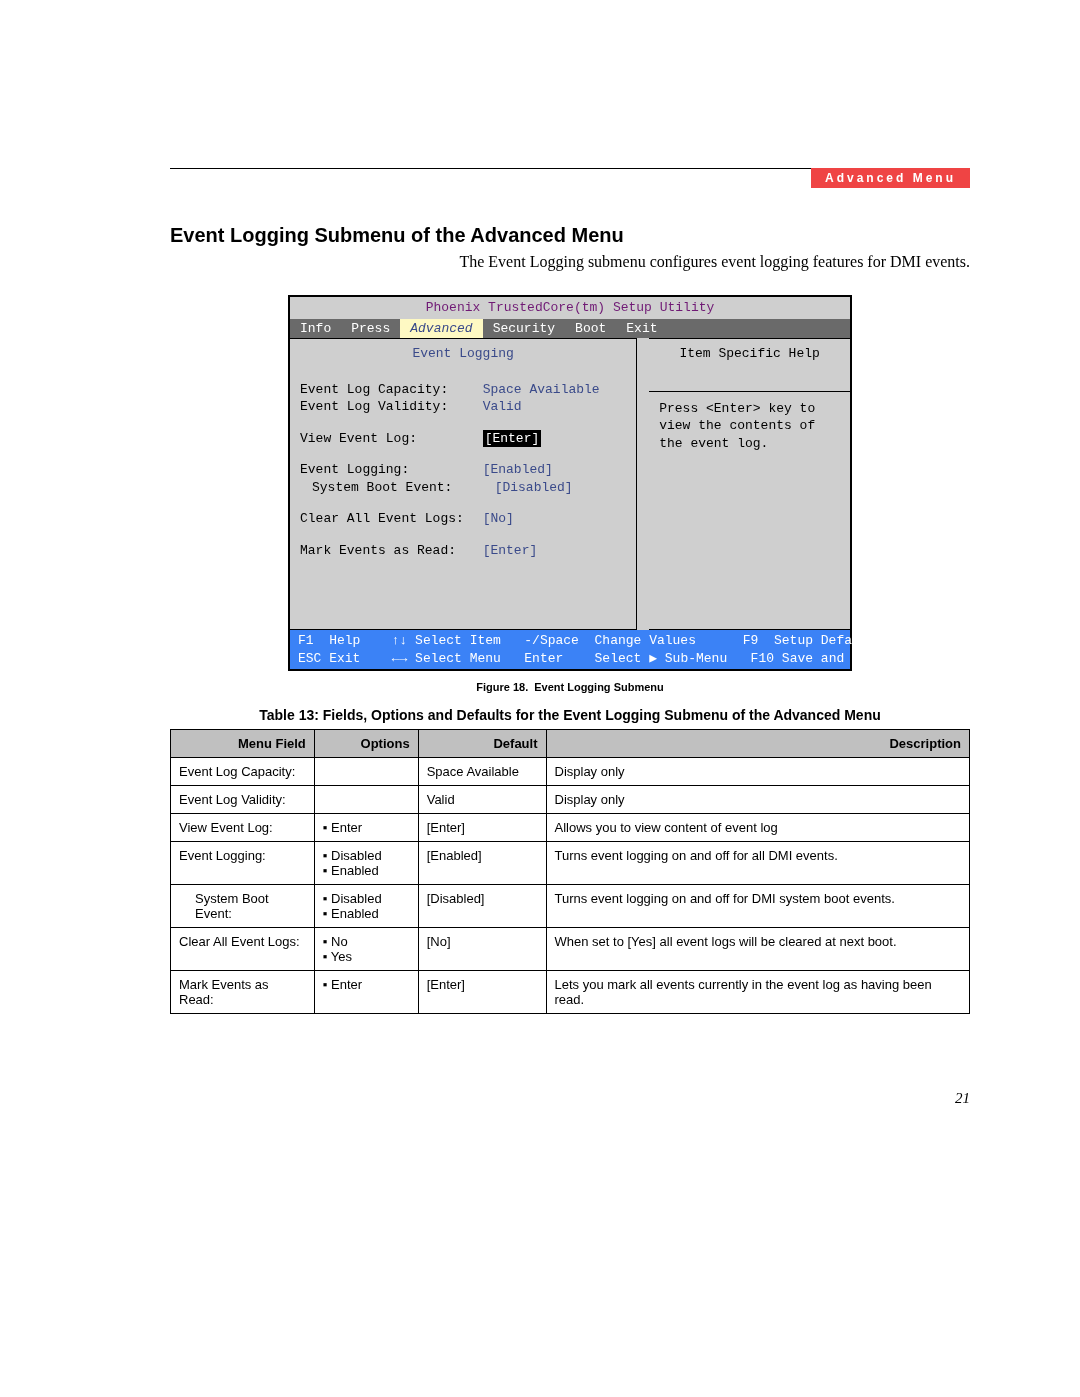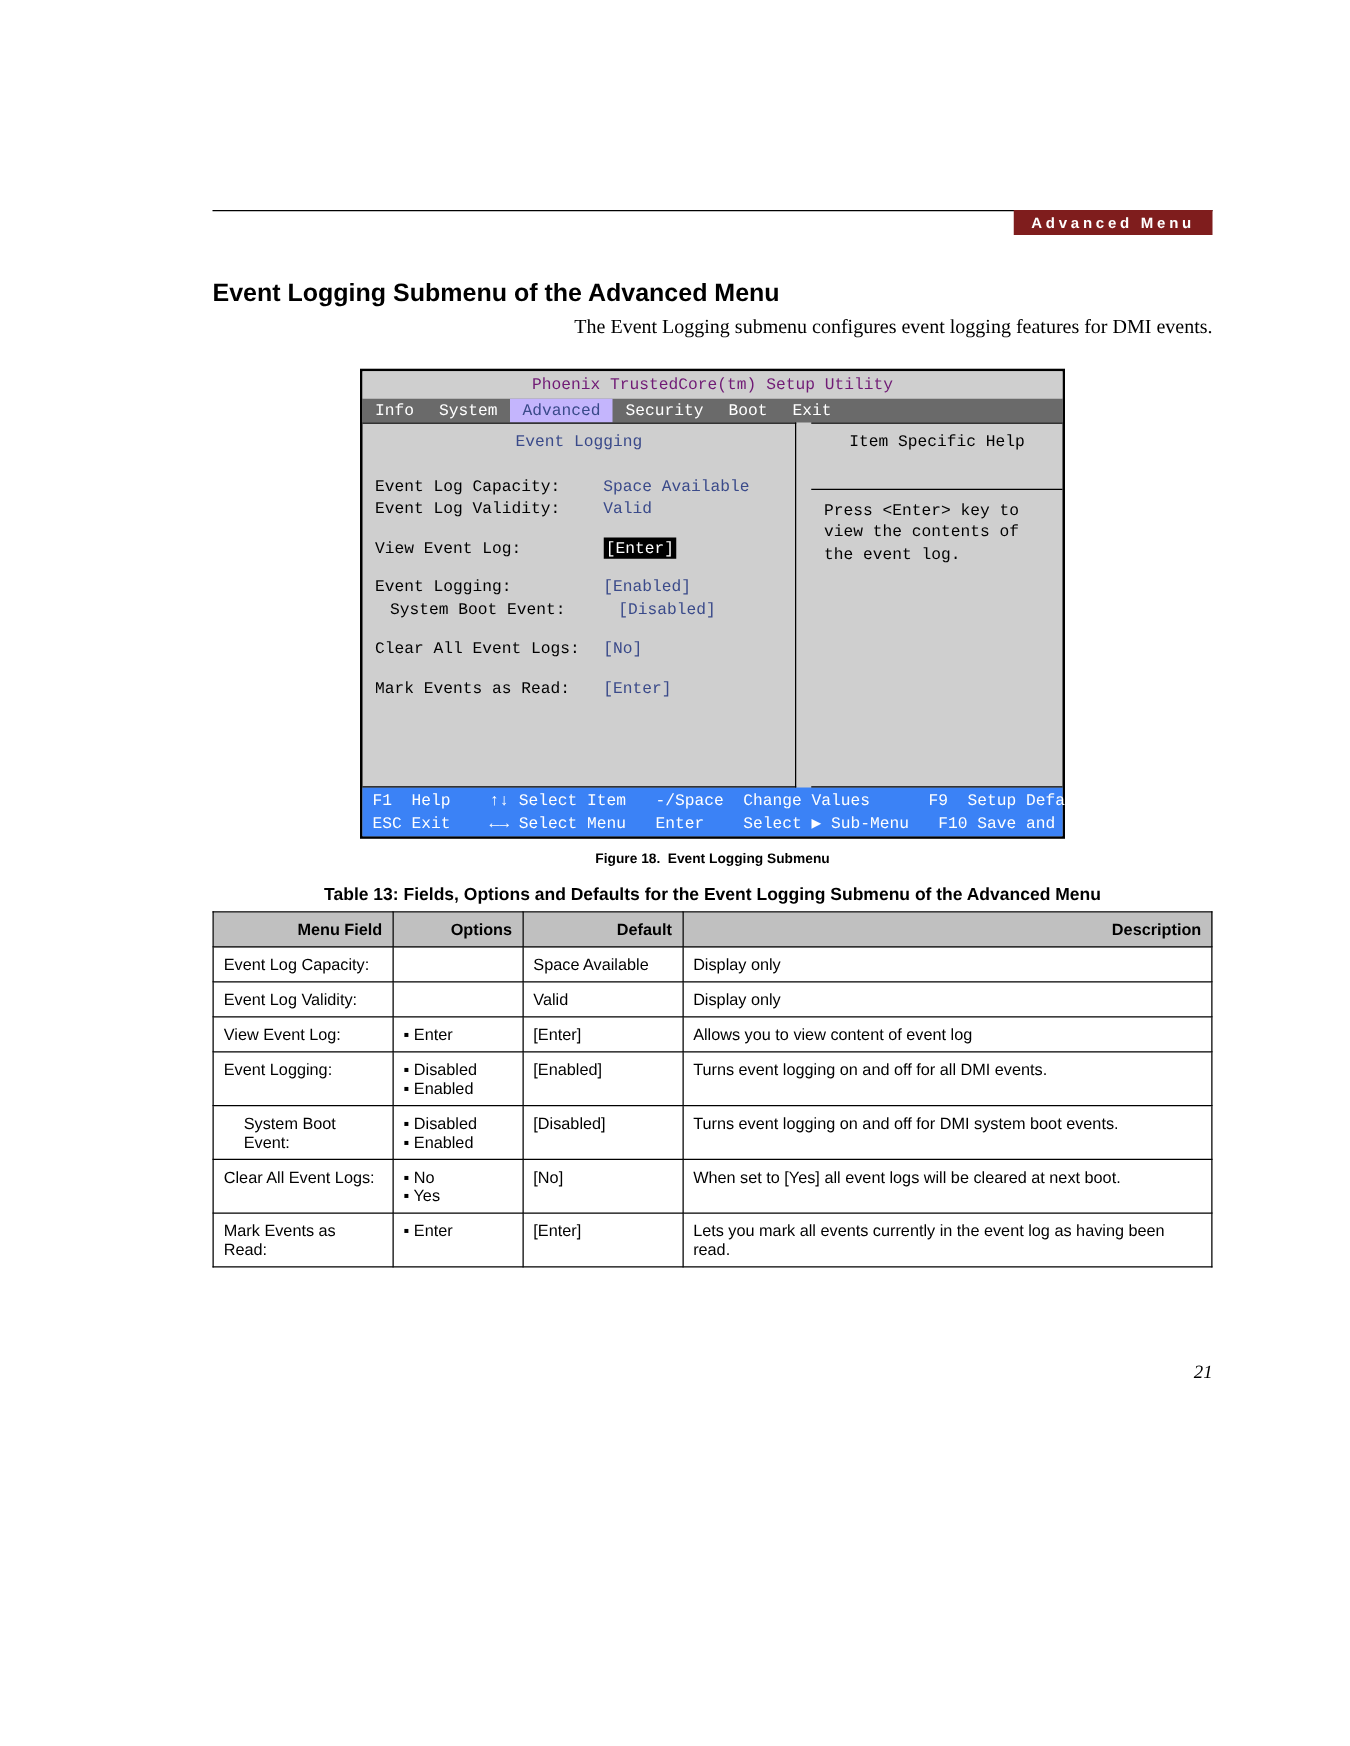--- a/index.html
+++ b/index.html
@@ -17,21 +17,21 @@
   }
   .top-rule {
     border-top: 1px solid #000;
     position: relative;
     height: 20px;
   }
   .top-tab {
     position: absolute;
     right: 110px;
     top: 168px;
-    background: #7f1d1d;
+    background: #ef4444;
     color: #fff;
     font-family: Arial, Helvetica, sans-serif;
     font-weight: bold;
     font-size: 12px;
     letter-spacing: 3px;
     padding: 3px 14px;
   }
   .section-title {
     font-family: Arial, Helvetica, sans-serif;
     font-weight: bold;
@@ -62,22 +62,23 @@
   }
   .bios-menu {
     background: #6a6a6a;
     color: #fff;
     display: flex;
   }
   .bios-menu span {
     padding: 1px 10px;
   }
   .bios-menu .active {
-    background: #c4b5fd;
+    background: #fef9c3;
     color: #3a4a8a;
+    font-style: italic;
   }
   .bios-mid {
     display: flex;
     gap: 12px;
   }
   .bios-left {
     flex: 0 0 62%;
     border-right: 1px solid #000;
     border-top: 1px solid #000;
     border-bottom: 1px solid #000;
@@ -158,21 +159,21 @@
   <div class="top-rule"></div>
   <div class="top-tab">Advanced Menu</div>
 
   <div class="section-title">Event Logging Submenu of the Advanced Menu</div>
   <p class="intro">The Event Logging submenu configures event logging features for DMI events.</p>
 
   <div class="bios-box">
     <div class="bios-title">Phoenix TrustedCore(tm) Setup Utility</div>
     <div class="bios-menu">
       <span>Info</span>
-      <span>System</span>
+      <span>Press</span>
       <span class="active">Advanced</span>
       <span>Security</span>
       <span>Boot</span>
       <span>Exit</span>
     </div>
     <div class="bios-mid">
       <div class="bios-left">
         <div class="bios-subhead">Event Logging</div>
         <div class="bios-sp"></div>
         <div class="bios-row">

